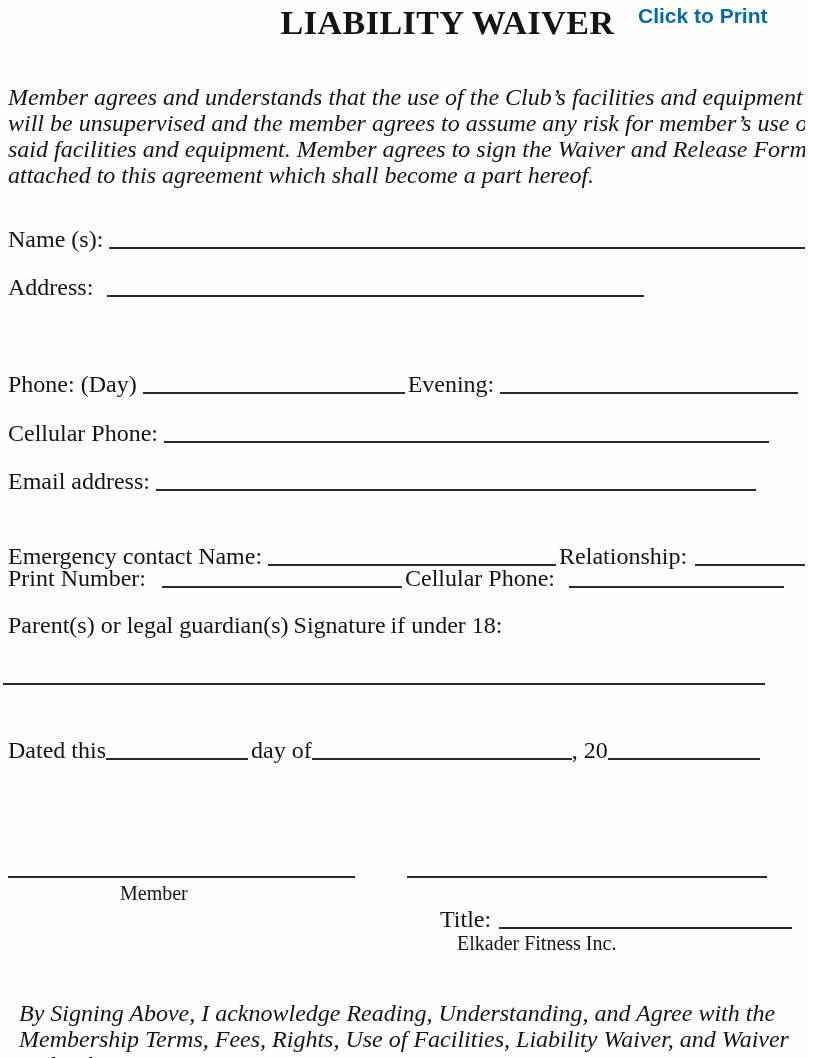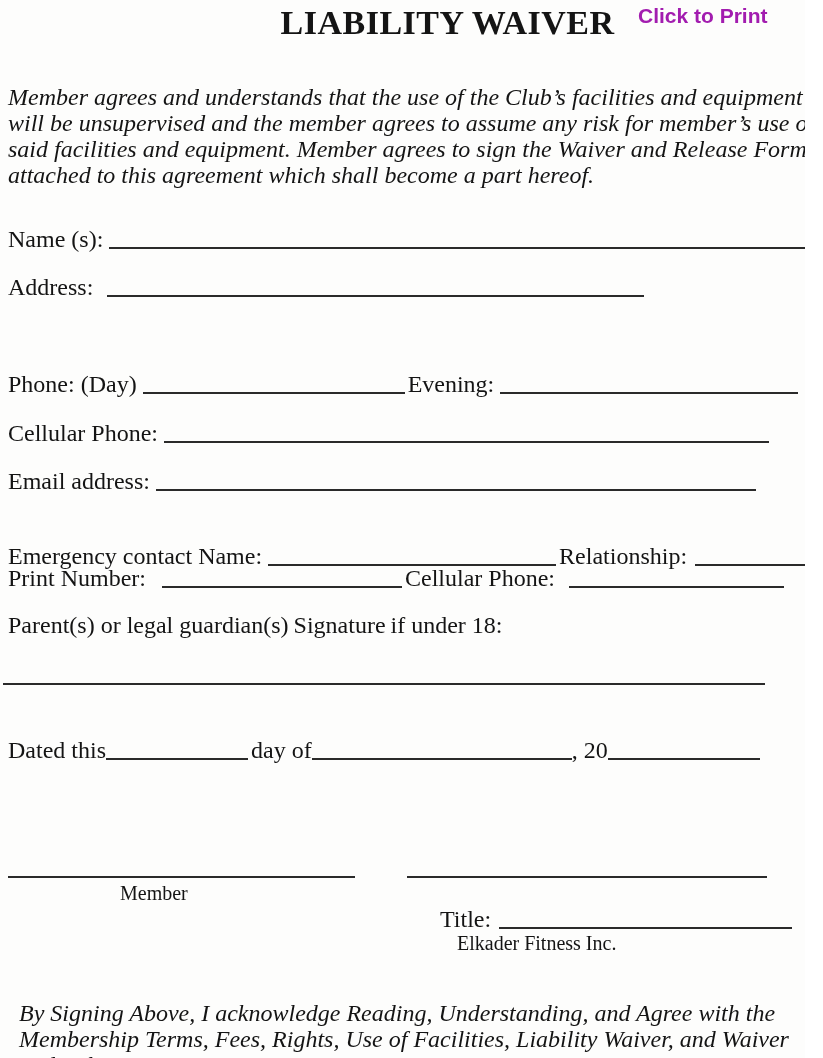--- a/index.html
+++ b/index.html
@@ -19,21 +19,21 @@
     font-size:34px;
     font-weight:bold;
     letter-spacing:0.5px;
   }
   .print-link{
     position:absolute;
     top:4px; left:638px;
     font-family:"Liberation Sans","DejaVu Sans",sans-serif;
     font-weight:bold;
     font-size:21px;
-    color:#a21caf;
+    color:#0369a1;
     cursor:pointer;
     white-space:nowrap;
   }
   .para{
     position:absolute;
     left:8px;
     font-size:24px;
     line-height:26px;
     font-style:italic;
   }

